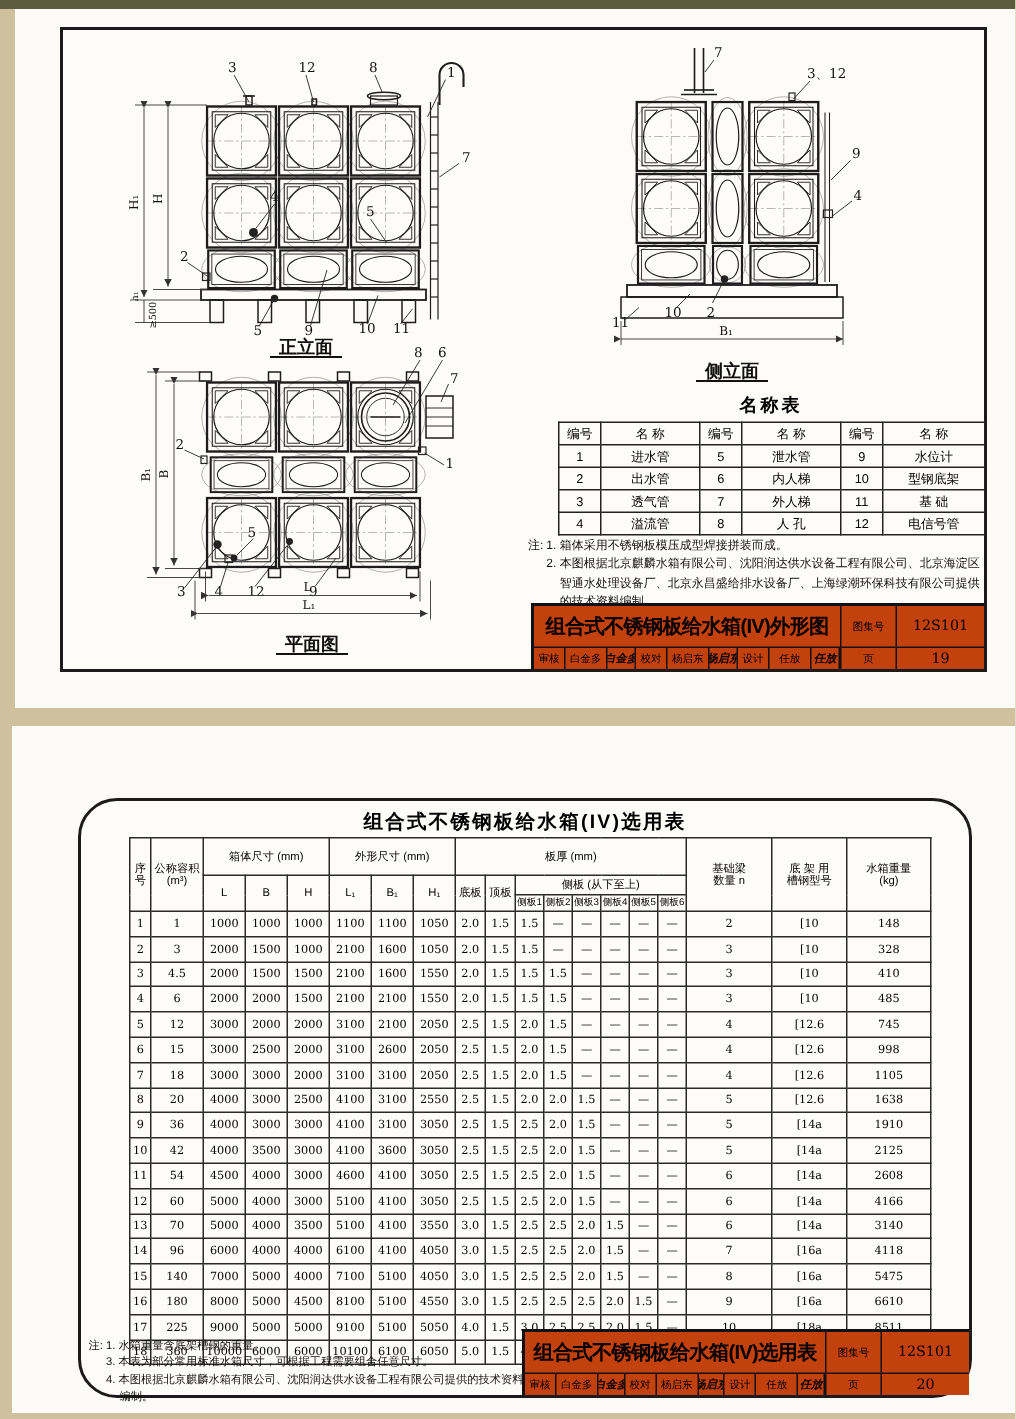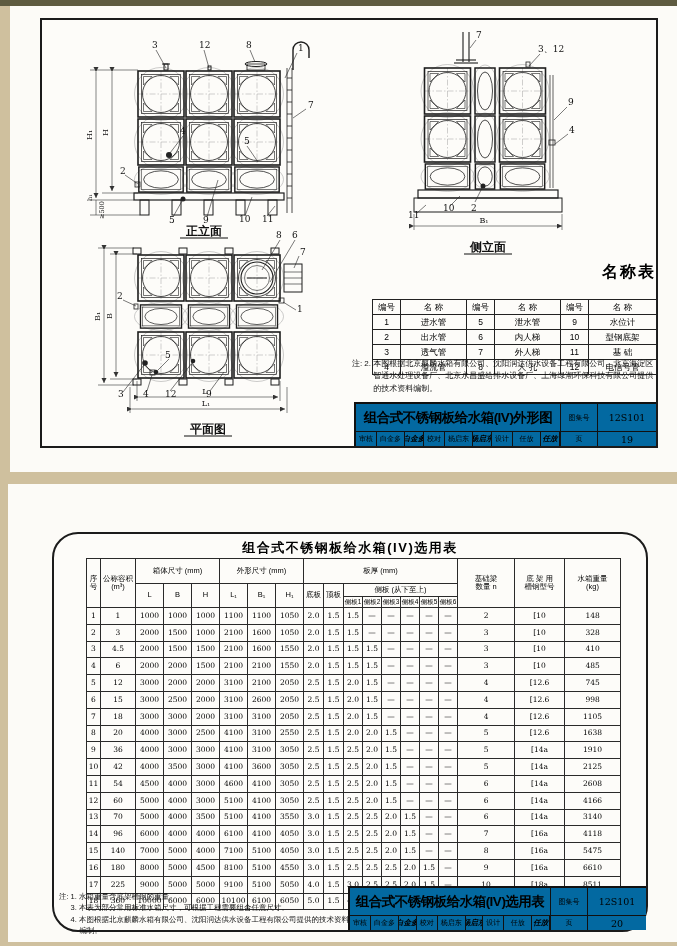--- a/index.html
+++ b/index.html
@@ -14,37 +14,37 @@
   .frame2{left:44px;top:48px;width:596px;height:400px;border-radius:26px;}
 
   svg text{font-family:"DejaVu Serif","Liberation Serif",serif;fill:#111;}
   .co{font-size:9px;}
   .dimt{font-size:8px;}
   .dimts{font-size:6.5px;}
   .vlabel{font-size:12px;font-weight:bold;font-family:"Liberation Sans",sans-serif;}
 
   
   .nt-wrap{position:absolute;left:330px;top:242px;width:284px;}
-  .nt-title{text-align:right;font-size:16px;font-weight:bold;letter-spacing:2px;margin-bottom:16px;}
+  .nt-title{text-align:center;font-size:12px;font-weight:bold;letter-spacing:2px;margin-bottom:2px;}
   table{border-collapse:collapse;}
   .name-table{width:284px;table-layout:fixed;font-size:8.5px;}
   .name-table th,.name-table td{border:0.8px solid #222;text-align:center;padding:0;height:14px;line-height:1;font-weight:normal;}
   .name-table tr>*:nth-child(3),.name-table tr>*:nth-child(5){border-left:1.6px solid #111;}
   .name-table{border:1.6px solid #111;}
 
   
   .notes{position:absolute;display:flex;color:#111;}
   .notes1{left:310px;top:338px;width:304px;font-size:8px;line-height:1.55;}
   .notes2{left:5px;top:357px;width:292px;font-size:7.5px;line-height:1.5;}
   .notes .nlab{white-space:nowrap;margin-right:2px;}
   .notes .nbody{flex:1;}
   .notes .nbody div{padding-left:9px;text-indent:-9px;}
 
   
-  .tb{position:absolute;right:0;bottom:0;display:flex;border:2px solid #111;border-right:none;border-bottom:none;background:#0369a1;box-sizing:border-box;}
+  .tb{position:absolute;right:0;bottom:0;display:flex;border:2px solid #111;border-right:none;border-bottom:none;background:#c2410c;box-sizing:border-box;}
   .tb1{width:302px;height:44px;}
   .tb2{width:298px;height:44px;}
   .tb-main{flex:1;display:flex;flex-direction:column;min-width:0;}
   .tb-title{flex:1;border-bottom:1px solid #111;font-weight:bold;font-size:13.5px;display:flex;align-items:center;justify-content:center;letter-spacing:-0.5px;white-space:nowrap;}
   .tb-sigs{height:14px;display:flex;font-size:7px;}
   .tb-sigs>div{border-right:1px solid #111;display:flex;align-items:center;justify-content:center;overflow:hidden;white-space:nowrap;}
   .tb-sigs .lab{width:20px;}
   .tb-sigs .nm{width:27px;}
   .tb-sigs .sg{flex:1;font-style:italic;font-weight:bold;font-size:7.5px;}
   .tb-side{width:95px;display:flex;flex-direction:column;border-left:0.5px solid #111;}
@@ -423,20 +423,21 @@
                 <td>电信号管</td>
               </tr>
             </tbody>
         </table>
       </div>
 
       
       <div class="notes notes1">
         <div class="nlab">注:</div>
         <div class="nbody">
+          <div>1. 箱体采用不锈钢板模压成型焊接拼装而成。</div>
           <div>2. 本图根据北京麒麟水箱有限公司、沈阳润达供水设备工程有限公司、北京海淀区智通水处理设备厂、北京永昌盛给排水设备厂、上海绿潮环保科技有限公司提供的技术资料编制。</div>
         </div>
       </div>
 
       
       <div class="tb tb1">
         <div class="tb-main">
           <div class="tb-title">组合式不锈钢板给水箱(IV)外形图</div>
           <div class="tb-sigs">
             <div class="lab">审核</div>

